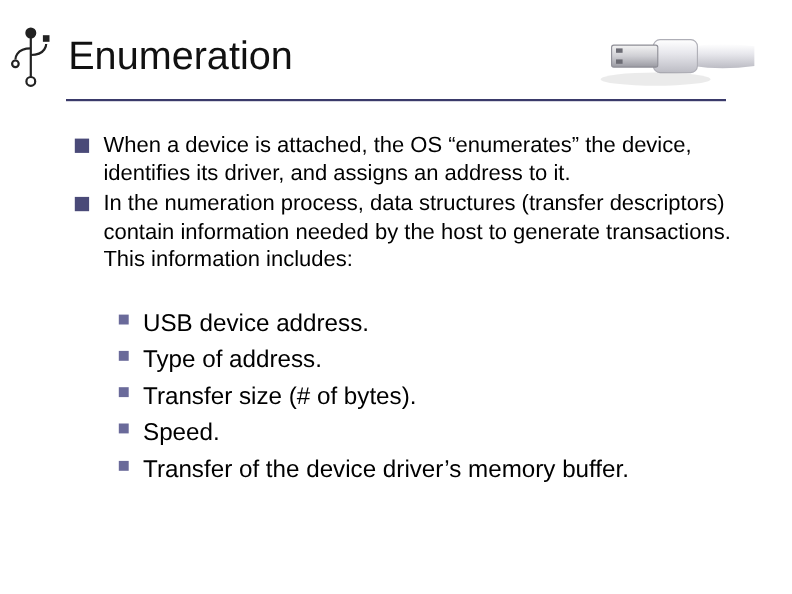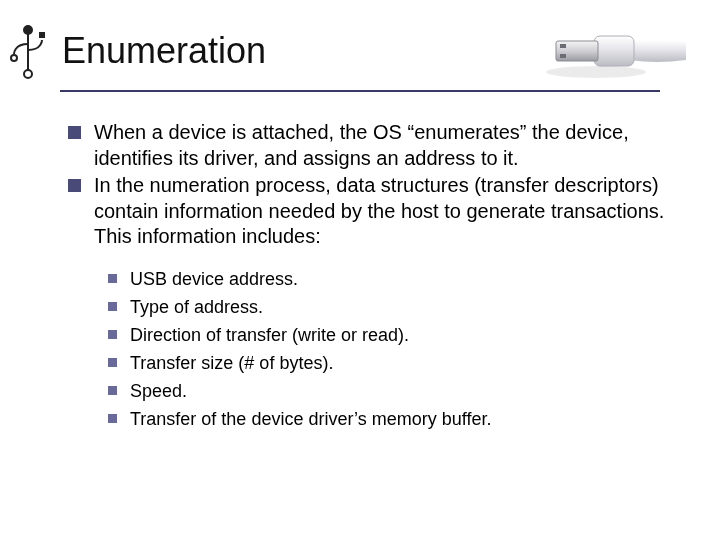--- a/index.html
+++ b/index.html
@@ -63,23 +63,23 @@
   }
   .b1 .bullet {
     position: absolute;
     left: 0;
     top: 6px;
     width: 13px;
     height: 13px;
     background: #4a4a78;
   }
   .sub {
-    margin-top: 18px;
+    margin-top: 30px;
     margin-left: 40px;
-    font-size: 18px;
+    font-size: 22px;
   }
   .b2 {
     position: relative;
     padding-left: 22px;
     margin-bottom: 5px;
   }
   .b2 .bullet {
     position: absolute;
     left: 0;
     top: 6px;
@@ -147,24 +147,20 @@
       <div class="b2">
         <span class="bullet"></span>
         <span>USB device address.</span>
       </div>
       <div class="b2">
         <span class="bullet"></span>
         <span>Type of address.</span>
       </div>
       <div class="b2">
         <span class="bullet"></span>
-        <span>Direction of transfer (write or read).</span>
-      </div>
-      <div class="b2">
-        <span class="bullet"></span>
         <span>Transfer size (# of bytes).</span>
       </div>
       <div class="b2">
         <span class="bullet"></span>
         <span>Speed.</span>
       </div>
       <div class="b2">
         <span class="bullet"></span>
         <span>Transfer of the device driver’s memory buffer.</span>
       </div>

